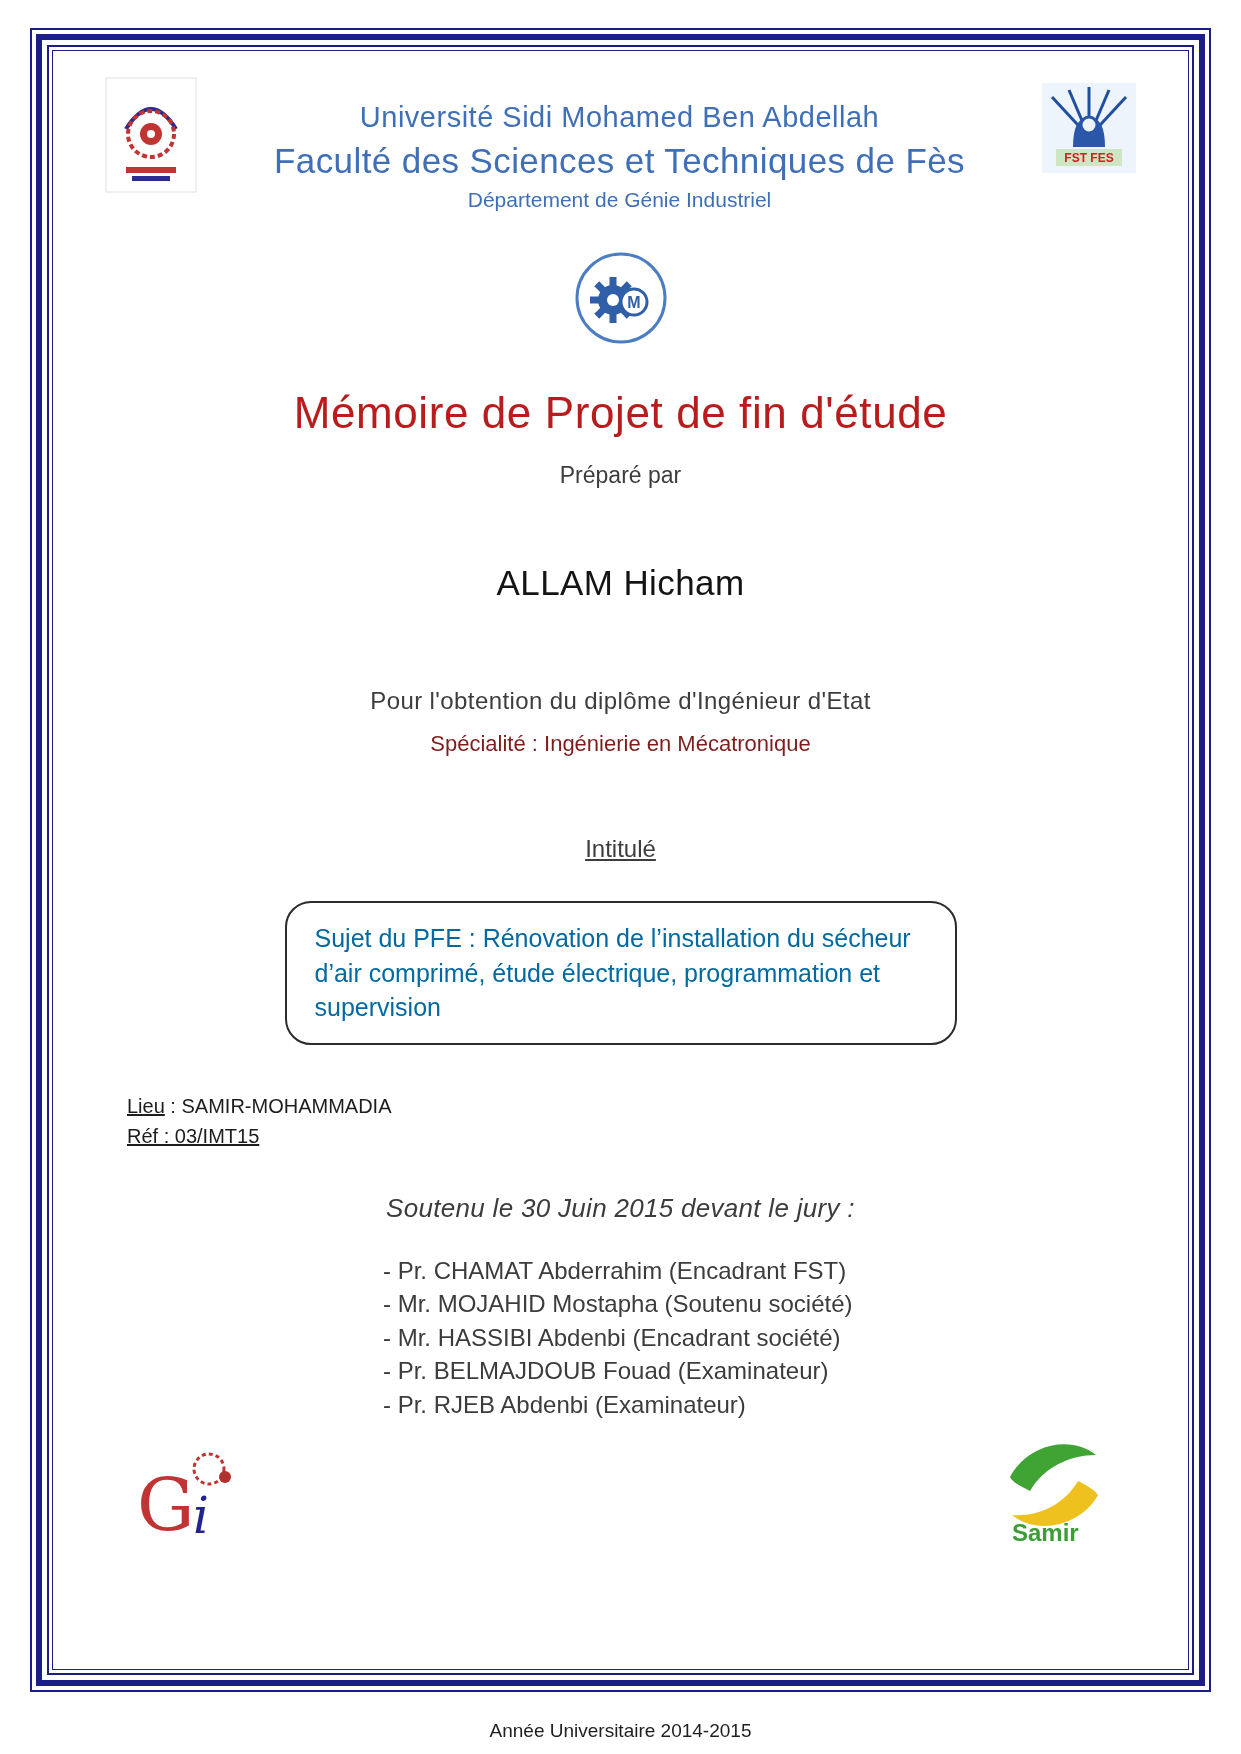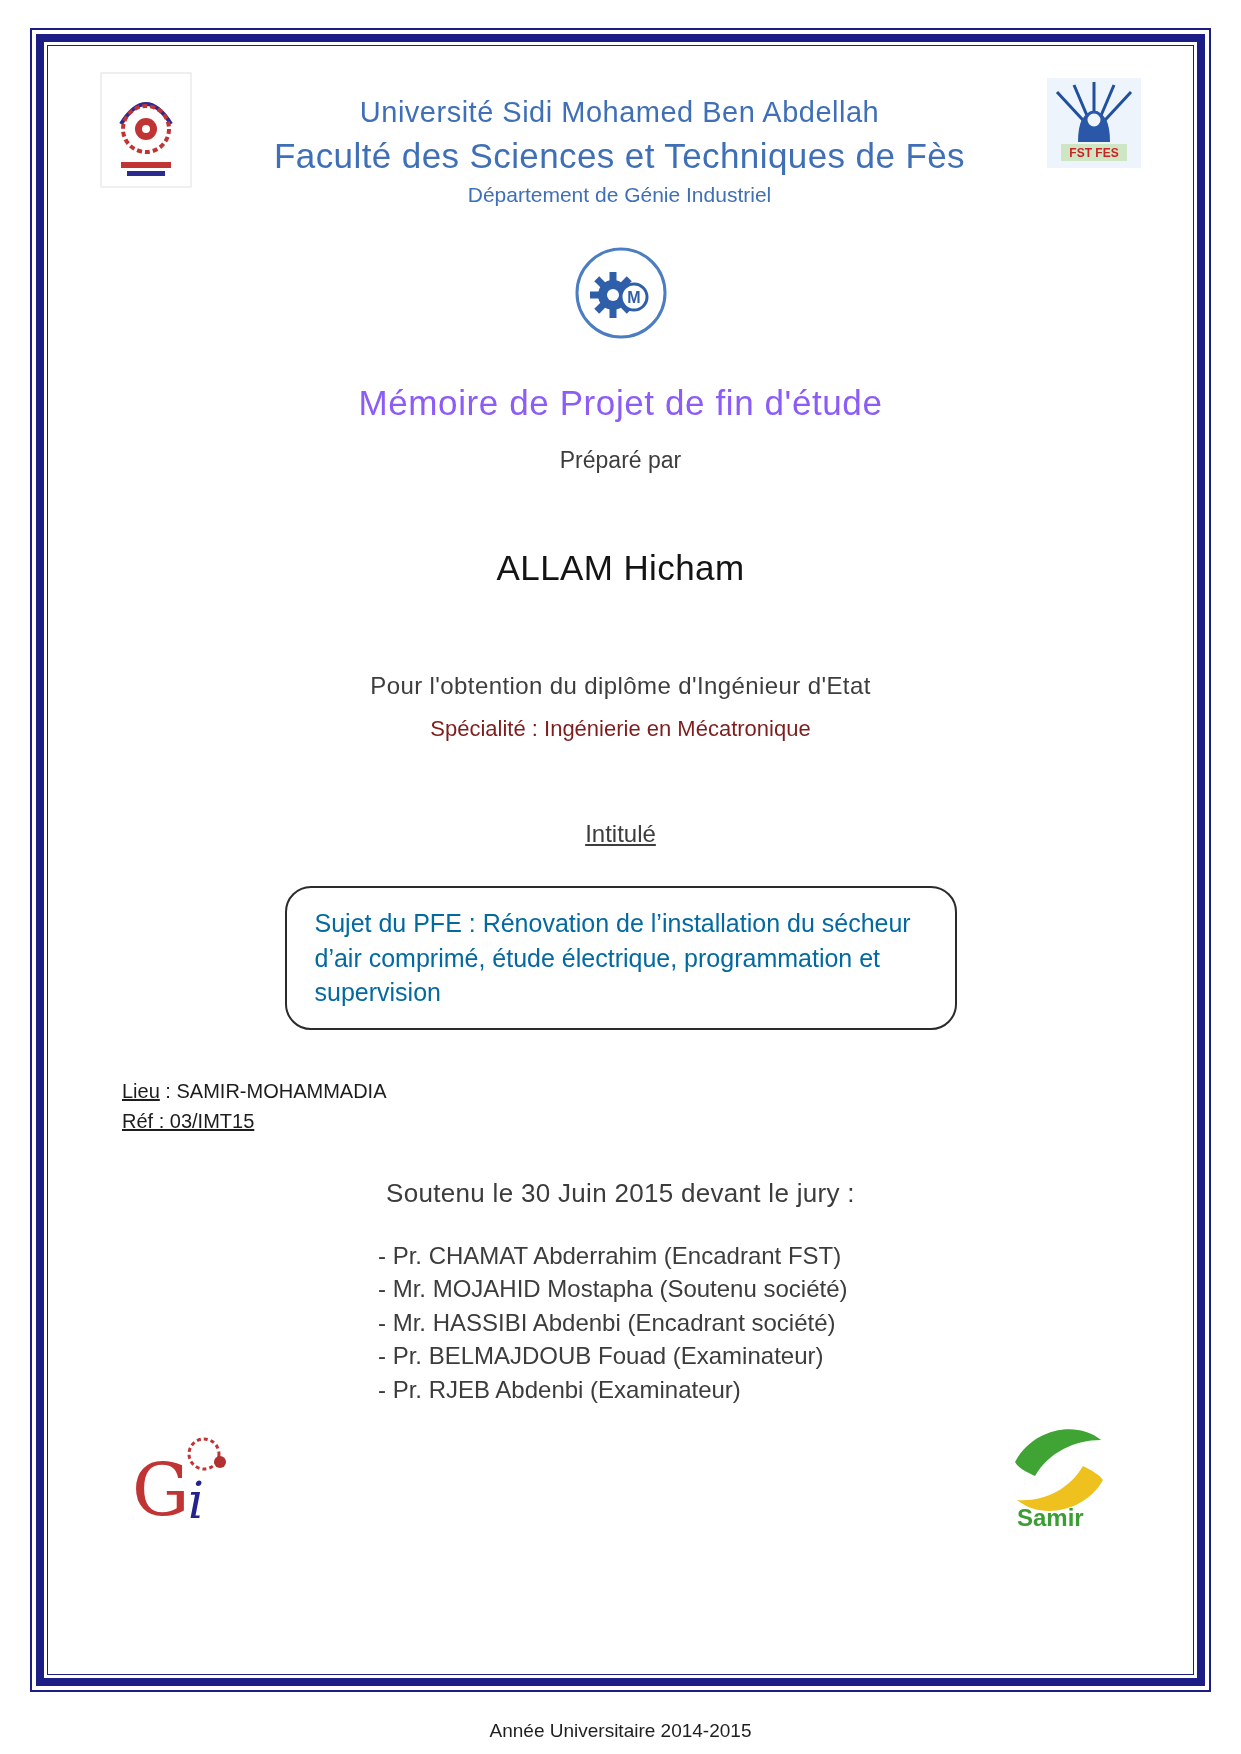--- a/index.html
+++ b/index.html
@@ -8,53 +8,53 @@
     width:1241px; height:1754px;
     position:relative;
     font-family:"Liberation Sans", sans-serif;
     color:#3c3c3c;
     overflow:hidden;
   }
   .frame1 {
     position:absolute; left:30px; top:28px; right:30px; bottom:62px;
     border:2px solid var(--border-navy,#1d1d86); padding:4px;
   }
-  .frame2 { width:100%; height:100%; border:6px solid var(--border-navy,#1d1d86); }
+  .frame2 { width:100%; height:100%; border:6px solid var(--border-navy,#1d1d86); padding:5px; }
   .frame3 { width:100%; height:100%; border:2px solid var(--border-navy,#1d1d86); padding:3px; }
   .frame4 { width:100%; height:100%; border:1px solid var(--border-navy,#1d1d86); overflow:hidden; }
 
   .header-row { display:flex; align-items:flex-start; padding:26px 52px 0 52px; }
   .header-text { flex:1; text-align:center; padding-top:24px; color:var(--header-blue,#3f6fb6); }
   .university  { font-size:29px; letter-spacing:.5px; }
   .faculty     { font-size:35px; margin-top:7px; letter-spacing:.4px; }
   .department  { font-size:21px; margin-top:7px; }
 
   .logo-usmba { width:92px; height:116px; flex:0 0 auto; }
   .logo-fst   { width:94px; height:90px;  flex:0 0 auto; margin-top:6px; }
 
   .gear-wrap { text-align:center; margin-top:38px; }
-  .doc-type { text-align:center; font-size:35px; color:#8b5cf6; margin-top:38px; letter-spacing:.6px; }
+  .doc-type { text-align:center; font-size:44px; color:#b91c1c; margin-top:38px; letter-spacing:.6px; }
   .prepared { text-align:center; font-size:23px; color:#3d3d3d; margin-top:24px; }
   .author   { text-align:center; font-size:35px; color:#141414; font-weight:normal; margin-top:74px; letter-spacing:.4px; }
   .degree   { text-align:center; font-size:24px; color:#3d3d3d; margin-top:84px; letter-spacing:.4px; }
   .speciality { text-align:center; font-size:22px; color:#7f1d1d; margin-top:16px; }
   .intitule { text-align:center; font-size:24px; color:#3d3d3d; margin-top:78px; }
   .intitule span { text-decoration:underline; }
 
   .subject-box {
     width:672px; margin:38px auto 0 auto;
     border:2px solid #2b2b2b; border-radius:26px;
     padding:18px 28px;
     font-size:25px; line-height:1.38; color:#0369a1;
   }
 
   .lieu-block { margin:46px 0 0 74px; font-size:20px; color:#1d1d1d; line-height:1.5; }
   .u { text-decoration:underline; }
 
-  .defense { text-align:center; font-size:26px; color:#3c3c3c; margin-top:42px; letter-spacing:.3px; }
+  .defense { text-align:center; font-size:26px; color:#3c3c3c; margin-top:42px; letter-spacing:.3px;font-style:italic; }
 
   .jury { list-style:none; margin:30px 0 0 330px; font-size:24px; color:#3c3c3c; line-height:1.4; }
 
   .bottom-row { display:flex; justify-content:space-between; align-items:flex-end; padding:10px 78px 0 78px; }
   .logo-gi    { width:108px; height:102px; }
   .logo-samir { width:112px; height:116px; }
 
   .footer {
     position:absolute; left:0; right:0; bottom:12px;
     text-align:center; font-size:19px; color:#1f1f1f;

